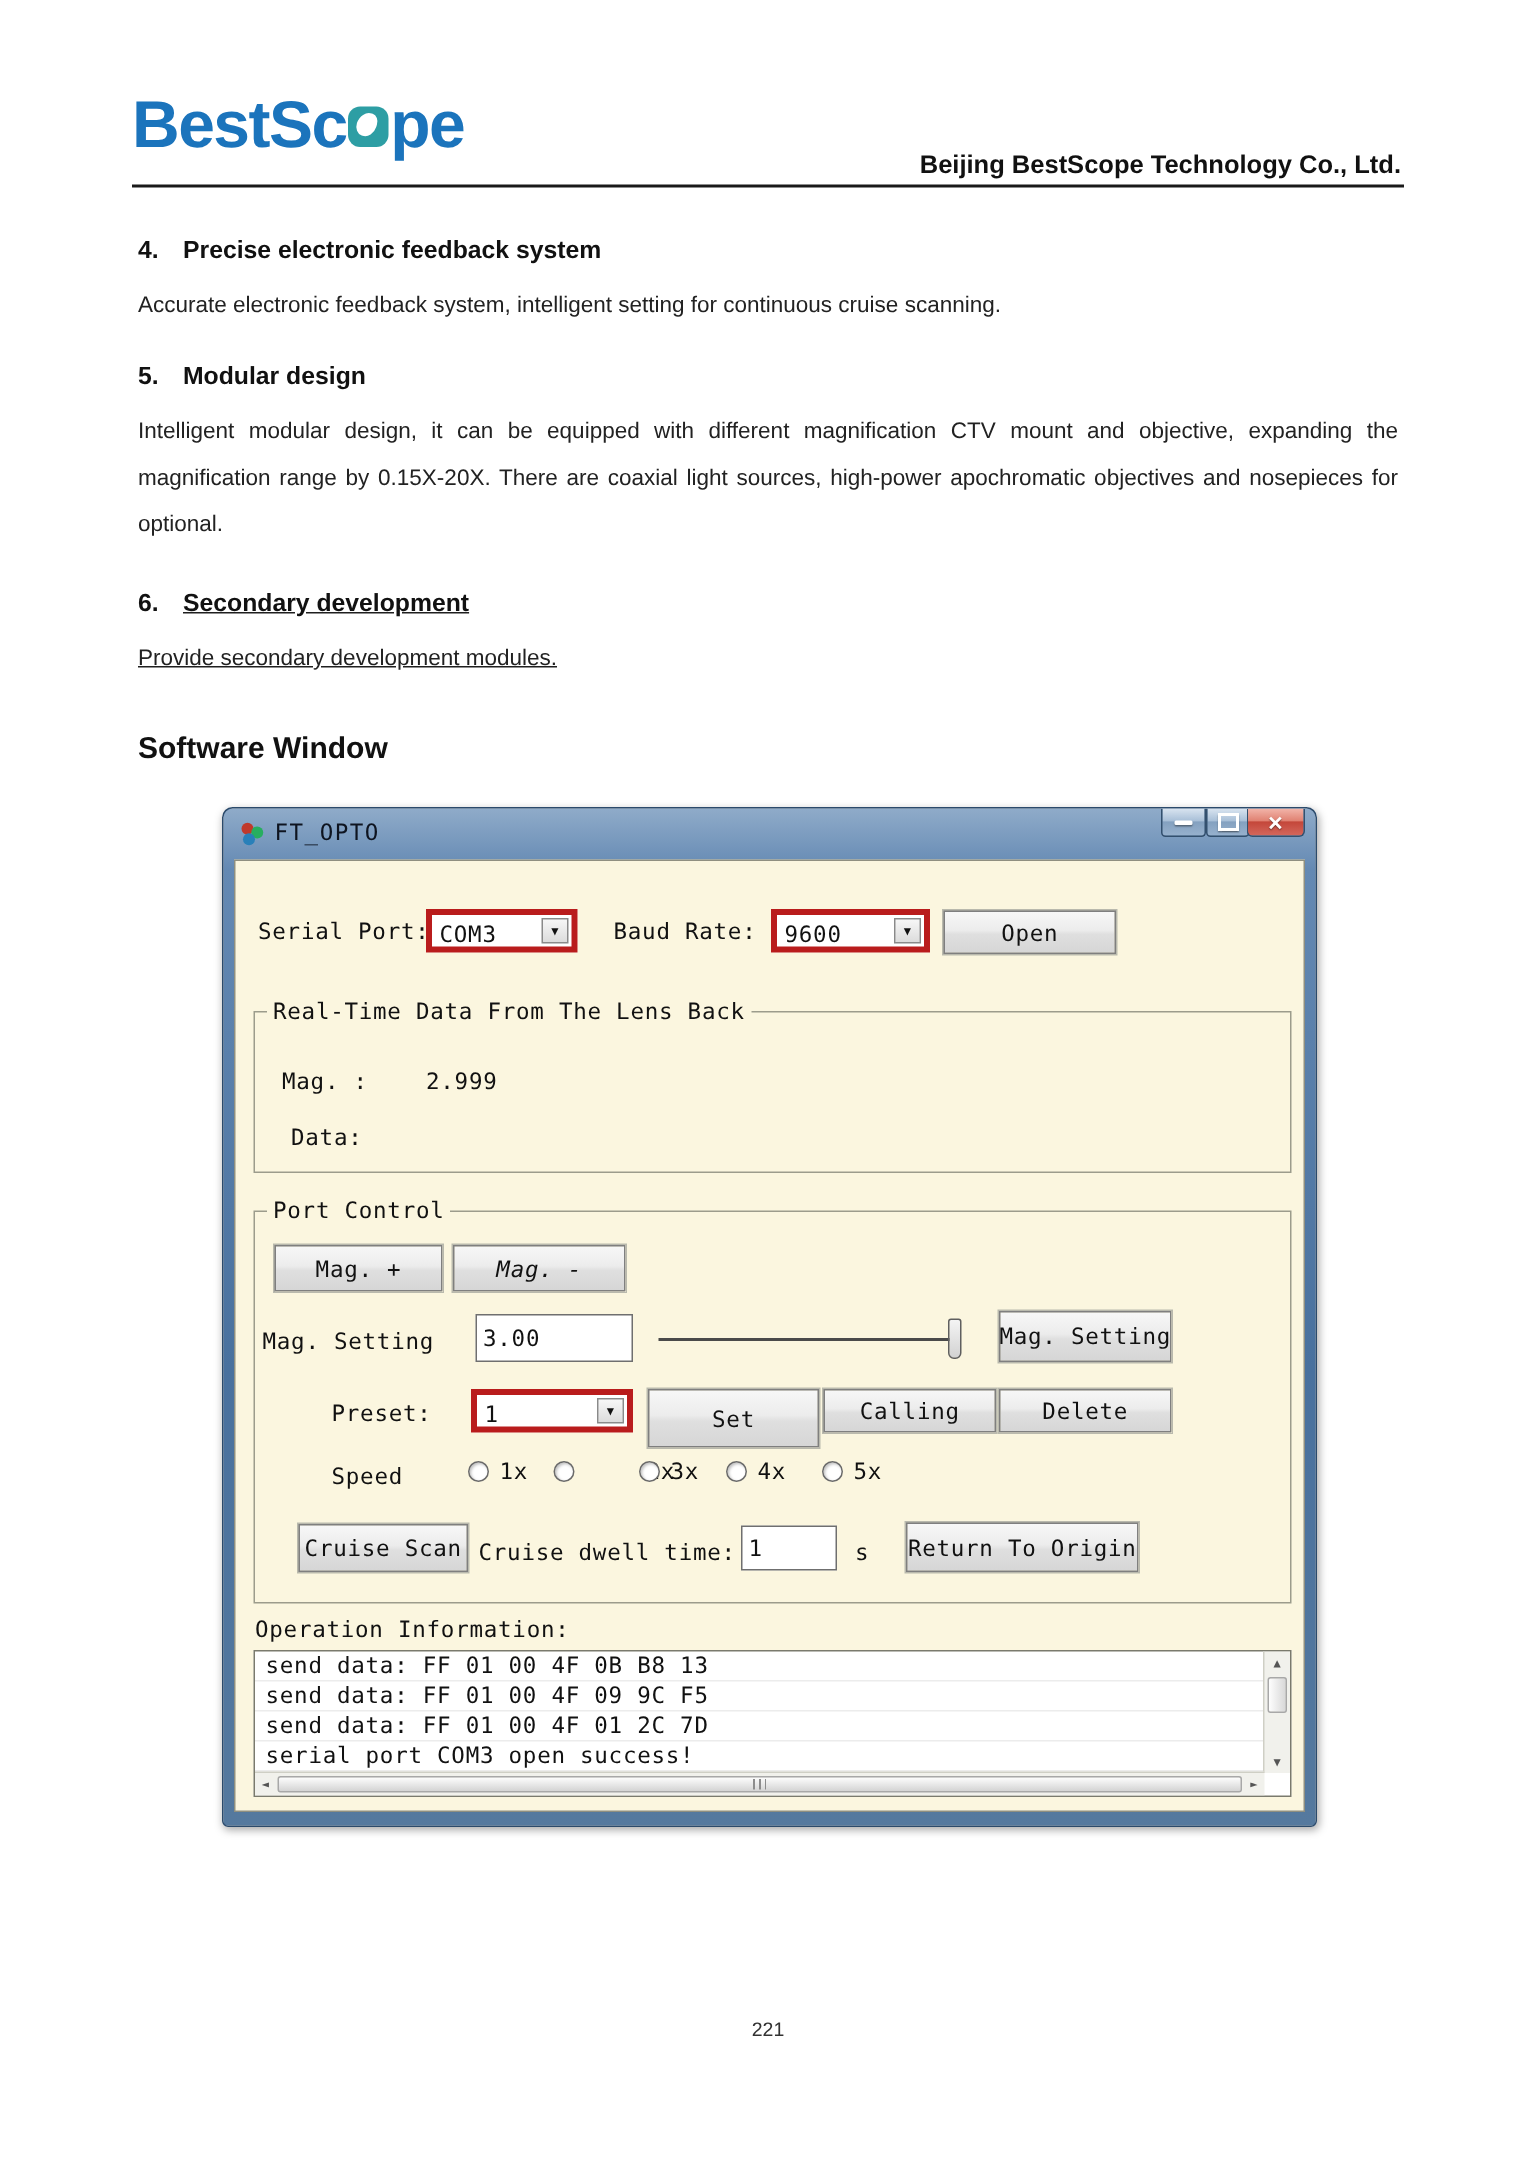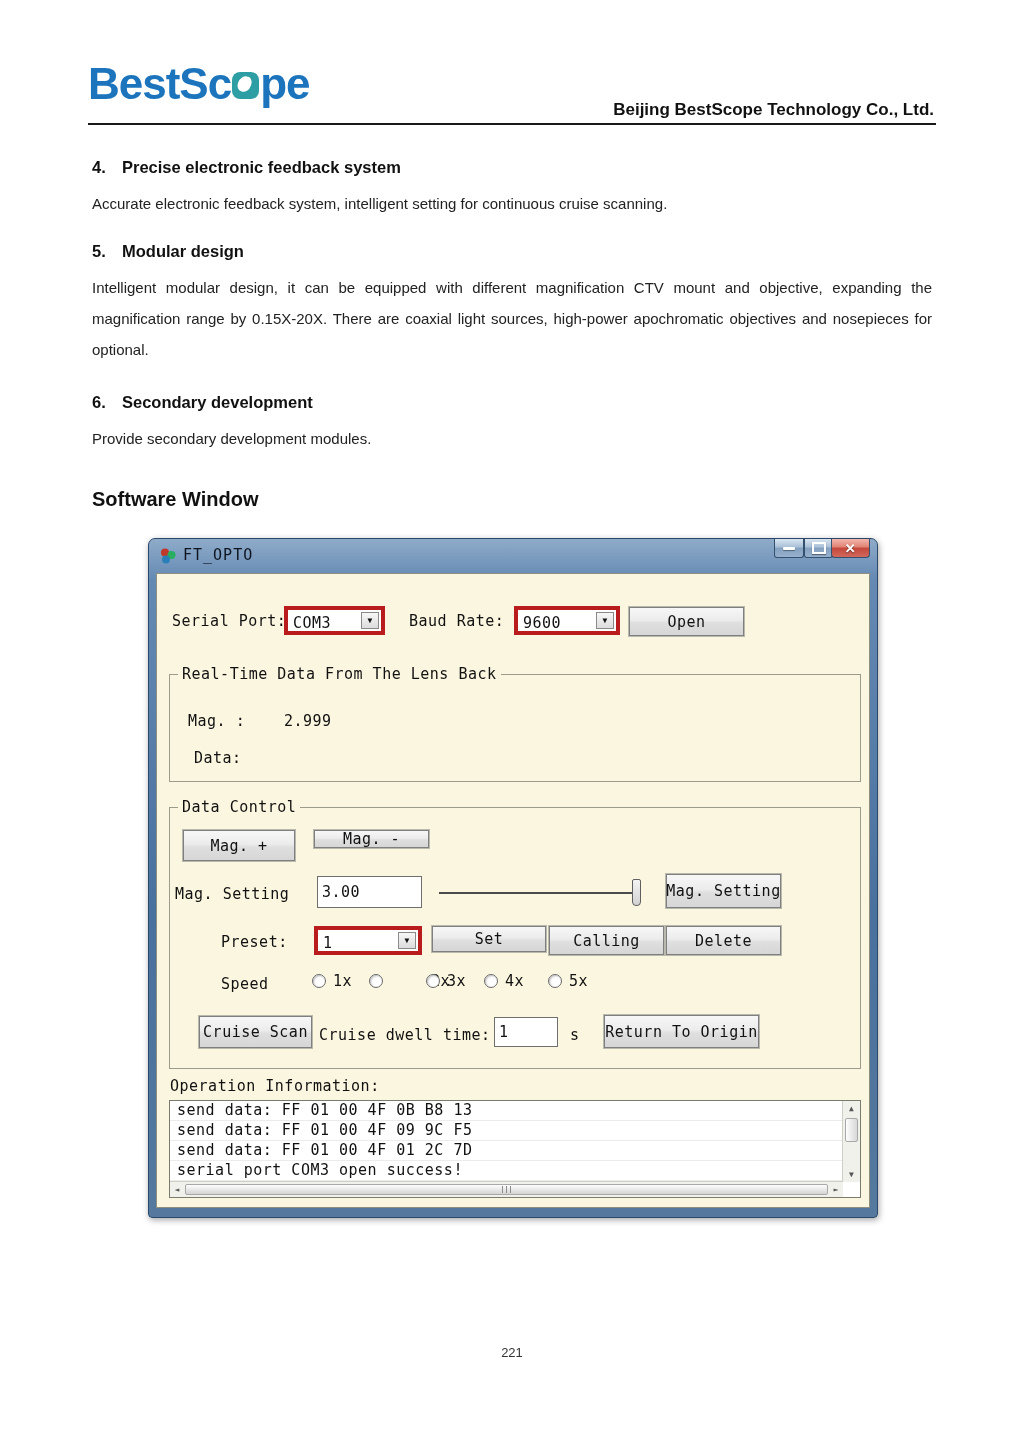--- a/index.html
+++ b/index.html
@@ -123,21 +123,21 @@
   <div class="sec-body">Accurate electronic feedback system, intelligent setting for continuous cruise scanning.</div>
 </div>
 
 <div class="section" style="top:242px;">
   <div class="sec-heading">
     <span class="sec-num">5.</span><span>Modular design</span>
   </div>
   <div class="sec-body justify">Intelligent modular design, it can be equipped with different magnification CTV mount and objective, expanding the magnification range by 0.15X-20X. There are coaxial light sources, high-power apochromatic objectives and nosepieces for optional.</div>
 </div>
 
-<div class="section" style="top:393px;">
+<div class="section" style="top:393px;text-decoration:underline;">
   <div class="sec-heading">
     <span class="sec-num">6.</span><span>Secondary development</span>
   </div>
   <div class="sec-body">Provide secondary development modules.</div>
 </div>
 
 <div class="software-heading">Software Window</div>
 
 <div class="app-window">
 
@@ -178,39 +178,39 @@
     <div class="btn" style="left:472px;top:33px;width:115px;height:29px;">Open</div>
 
     <div class="groupbox" style="left:12px;top:100px;width:692px;height:108px;">
       <span class="group-title">Real-Time Data From The Lens Back</span>
       <span class="label" style="left:18px;top:37px;">Mag. :</span>
       <span class="label" style="left:114px;top:37px;">2.999</span>
       <span class="label" style="left:24px;top:74px;">Data:</span>
     </div>
 
     <div class="groupbox" style="left:12px;top:233px;width:692px;height:262px;">
-      <span class="group-title">Data Control</span>
+      <span class="group-title">Port Control</span>
 
       <div class="btn" style="left:13px;top:22px;width:112px;height:31px;">Mag. +</div>
-      <div class="btn" style="left:144px;top:22px;width:115px;height:18px;">Mag. -</div>
+      <div class="btn" style="left:132px;top:22px;width:115px;height:31px;font-style:italic;">Mag. -</div>
 
       <span class="label" style="left:5px;top:77px;">Mag. Setting</span>
       <input class="tbox" style="left: 147px; top: 68px; width: 105px; height: 32px;" value="3.00">
       <div class="slider-track" style="left:269px;top:84px;width:198px;"></div>
       <div class="slider-handle" style="left:462px;top:71px;"></div>
       <div class="btn" style="left:496px;top:66px;width:115px;height:34px;">Mag. Setting</div>
 
       <span class="label" style="left:51px;top:125px;">Preset:</span>
       <div class="combo" style="left:144px;top:118px;width:108px;height:29px;">
         <span class="combo-value">1</span>
         <div class="combo-arrow">
             <span>▼</span>
           </div>
       </div>
-      <div class="btn" style="left:262px;top:118px;width:114px;height:26px;">Set</div>
+      <div class="btn" style="left:262px;top:118px;width:114px;height:39px;">Set</div>
       <div class="btn" style="left:379px;top:118px;width:115px;height:29px;">Calling</div>
       <div class="btn" style="left:496px;top:118px;width:115px;height:29px;">Delete</div>
 
       <span class="label" style="left:51px;top:167px;">Speed</span>
       <div class="radio-item" style="left:142px;top:164px;">
         <span class="radio-circle"></span>
           <span>1x</span>
       </div>
       <div class="radio-item" style="left:199px;top:164px;gap:48px;">
         <span class="radio-circle"></span>

